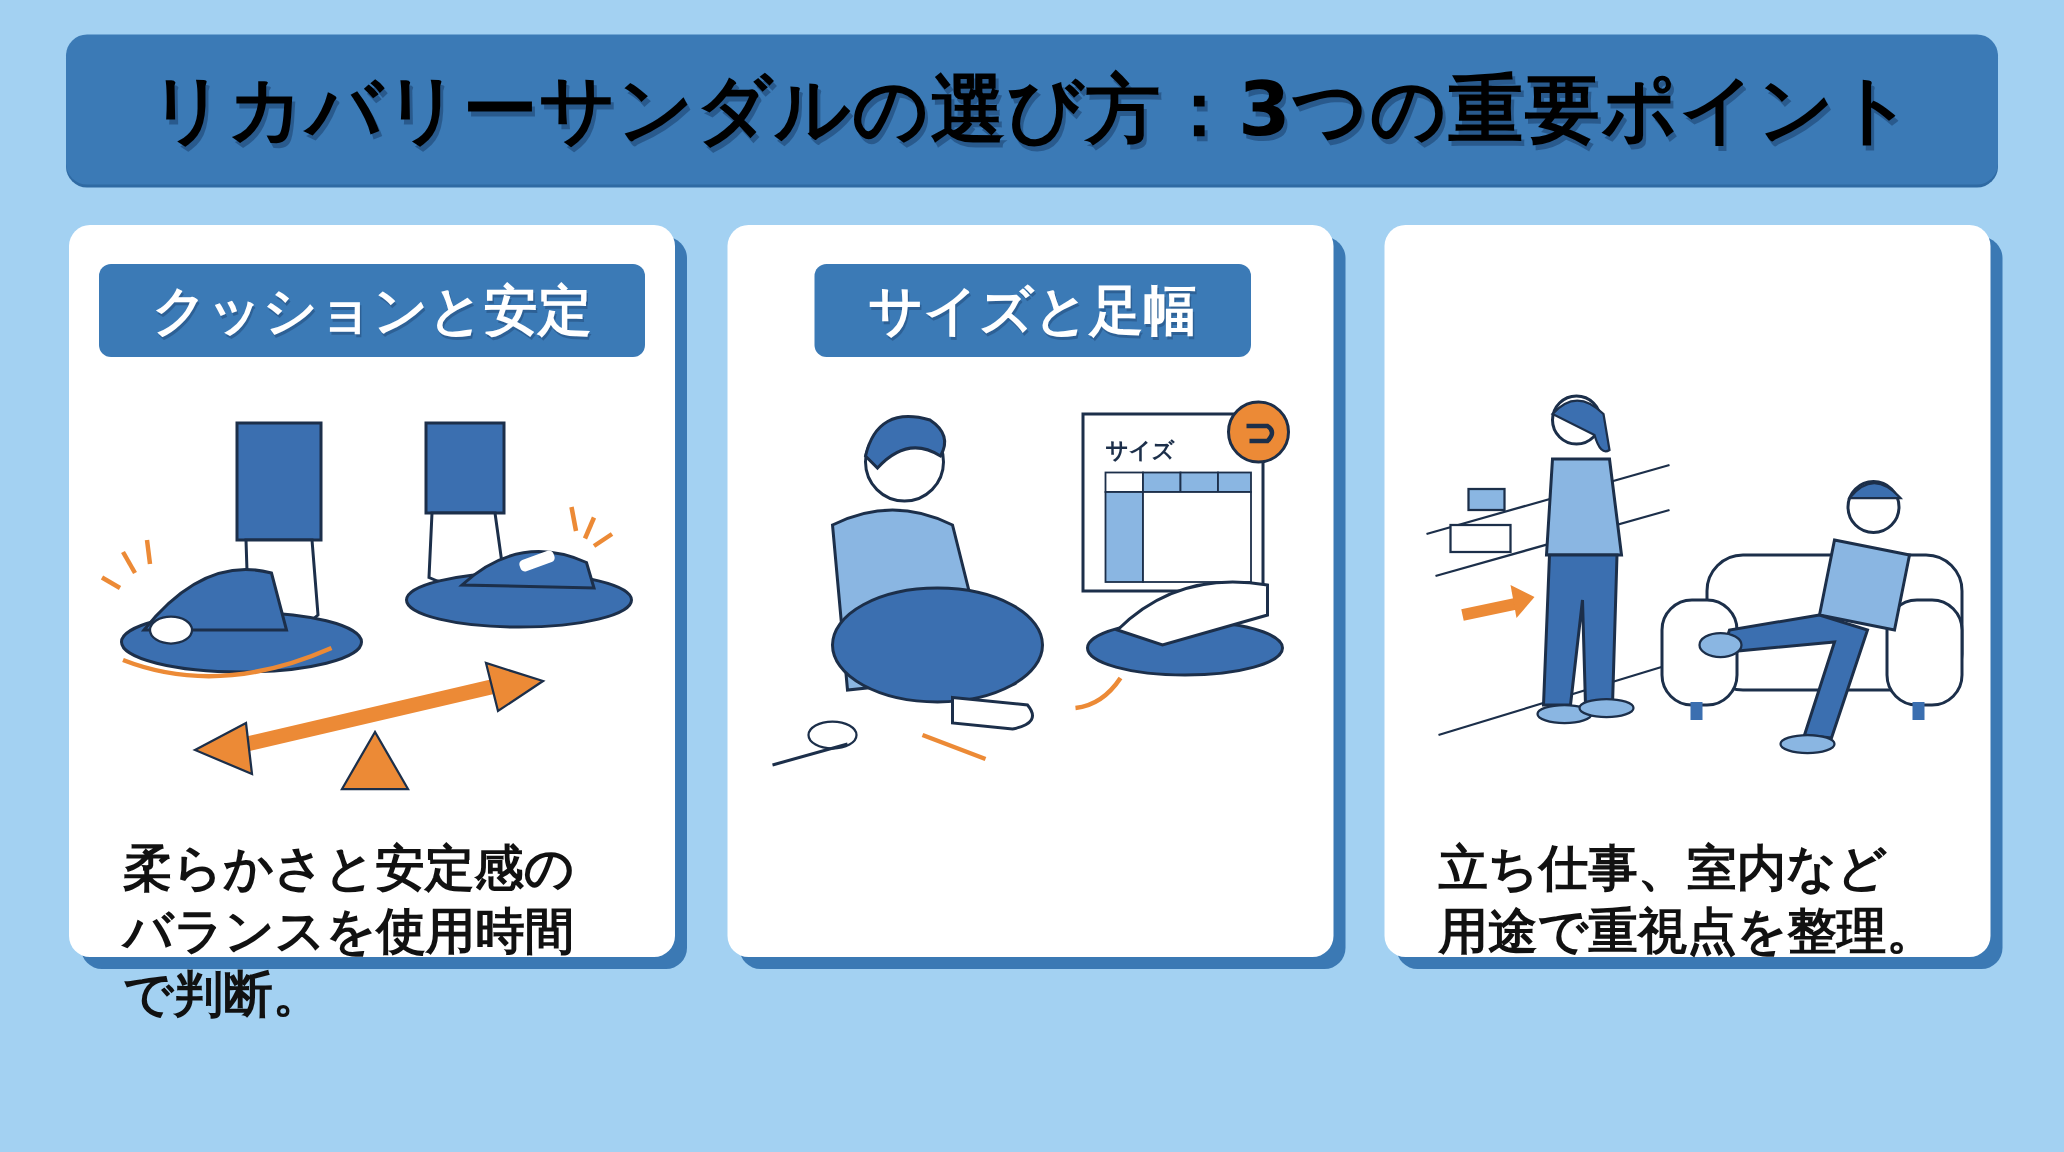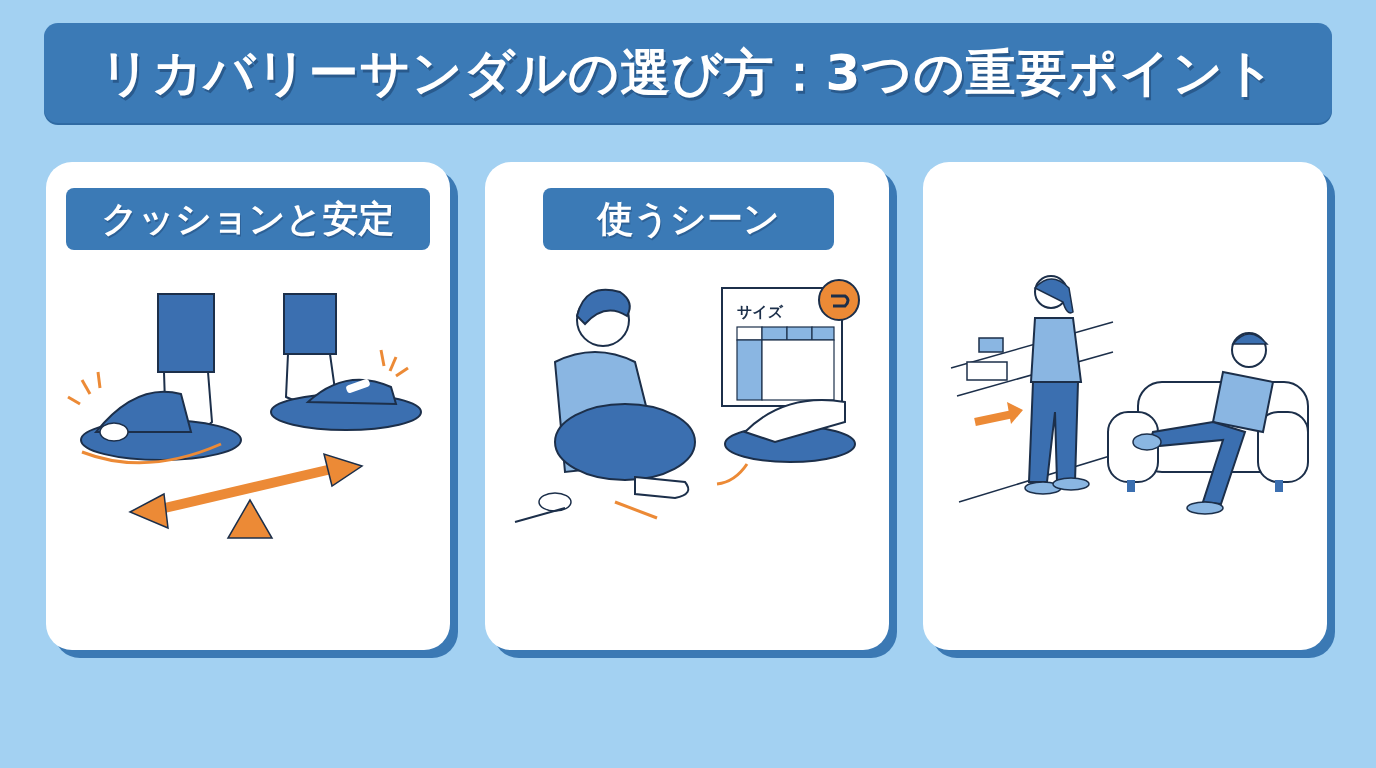--- a/index.html
+++ b/index.html
@@ -9,26 +9,26 @@
     font-family:"DejaVu Sans", "Liberation Sans", sans-serif;
     position:relative;
   }
   .title-bar {
     position:absolute; left:44px; top:23px; width:1288px; height:100px;
     background:#3b7ab6; border-radius:14px;
     display:flex; align-items:center; justify-content:center;
     box-shadow: 0 2px 0 #2f6aa3;
   }
   .title-text {
-    color:#ffffff; font-size:50px; font-weight:bold; letter-spacing:1px;
+    color:#000000; font-size:50px; font-weight:bold; letter-spacing:1px;
     text-shadow: 2px 3px 0 rgba(20,50,90,0.45);
   }
   .card {
-    position:absolute; top:162px; width:404px; height:488px;
-    background:#ffffff; border-radius:26px;
+    position:absolute; top:150px; width:404px; height:488px;
+    background:#ffffff; border-radius:14px;
     box-shadow: 8px 8px 0 #3b79b4;
   }
   .card-1 { left:46px; }
   .card-2 { left:485px; }
   .card-3 { left:923px; }
   .card-head {
     position:absolute; top:26px; height:62px;
     background:#3b7ab6; border-radius:8px;
     display:flex; align-items:center; justify-content:center;
   }
@@ -78,25 +78,28 @@
     <rect x="300" y="110" width="24" height="8" rx="3" fill="#fff" transform="rotate(-20 312 114)"></rect>
     <line x1="335" y1="78" x2="338" y2="94" stroke="#ec8a36" stroke-width="3"></line>
     <line x1="350" y1="85" x2="344" y2="99" stroke="#ec8a36" stroke-width="3"></line>
     <line x1="362" y1="96" x2="350" y2="104" stroke="#ec8a36" stroke-width="3"></line>
 
     <line x1="110" y1="238" x2="290" y2="196" stroke="#ec8a36" stroke-width="10"></line>
     <polygon points="84,240 118,222 122,256" fill="#ec8a36" stroke="#1c2f4a" stroke-width="1.5"></polygon>
     <polygon points="316,194 278,182 286,214" fill="#ec8a36" stroke="#1c2f4a" stroke-width="1.5"></polygon>
     <polygon points="204,228 182,266 226,266" fill="#ec8a36" stroke="#1c2f4a" stroke-width="1.5"></polygon>
   </svg>
+  <div class="card-desc">柔らかさと安定感の
+バランスを使用時間
+で判断。</div>
 </div>
 
 <div class="card card-2">
   <div class="card-head">
-    <span>使うシーン</span>
+    <span>サイズと足幅</span>
   </div>
   <svg class="illus" viewBox="0 0 404 290">
 
     <circle cx="118" cy="48" r="26" fill="#fff" stroke="#1c2f4a" stroke-width="2"></circle>
     <path d="M92 44 Q100 10 135 20 Q150 30 142 44 Q120 30 100 52 Z" fill="#3b6fb0" stroke="#1c2f4a" stroke-width="2"></path>
     <path d="M70 90 Q110 70 150 90 L175 190 L80 200 Z" fill="#8ab6e2" stroke="#1c2f4a" stroke-width="2"></path>
     <ellipse cx="140" cy="170" rx="70" ry="38" fill="#3b6fb0" stroke="#1c2f4a" stroke-width="2"></ellipse>
     <path d="M150 205 L200 210 Q210 222 190 226 L150 222 Z" fill="#fff" stroke="#1c2f4a" stroke-width="2"></path>
 
     <ellipse cx="70" cy="230" rx="16" ry="9" fill="#fff" stroke="#1c2f4a" stroke-width="1.5"></ellipse>
@@ -149,13 +152,15 @@
     <rect x="204" y="208" width="8" height="12" fill="#3b6fb0"></rect>
     <rect x="352" y="208" width="8" height="12" fill="#3b6fb0"></rect>
 
     <circle cx="326" cy="78" r="17" fill="#fff" stroke="#1c2f4a" stroke-width="2"></circle>
     <path d="M310 72 Q326 52 344 72 Z" fill="#3b6fb0" stroke="#1c2f4a" stroke-width="1.5"></path>
     <path d="M300 100 L350 110 L340 160 L290 150 Z" fill="#8ab6e2" stroke="#1c2f4a" stroke-width="2"></path>
     <path d="M290 150 L230 160 L225 175 L300 168 L280 230 L298 232 L322 160 Z" fill="#3b6fb0" stroke="#1c2f4a" stroke-width="2"></path>
     <ellipse cx="224" cy="170" rx="14" ry="8" fill="#8ab6e2" stroke="#1c2f4a" stroke-width="1.5"></ellipse>
     <ellipse cx="282" cy="236" rx="18" ry="6" fill="#8ab6e2" stroke="#1c2f4a" stroke-width="1.5"></ellipse>
   </svg>
+  <div class="card-desc">立ち仕事、室内など
+用途で重視点を整理。</div>
 </div>
 
 </body></html>

